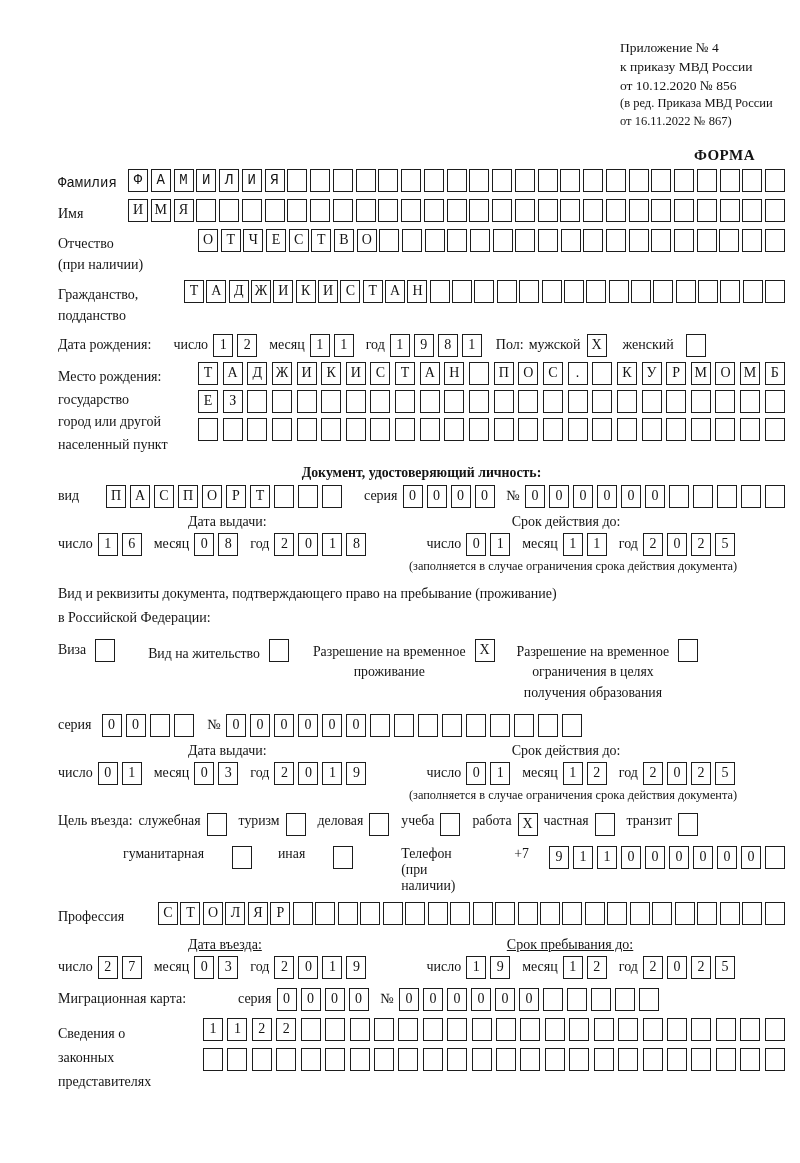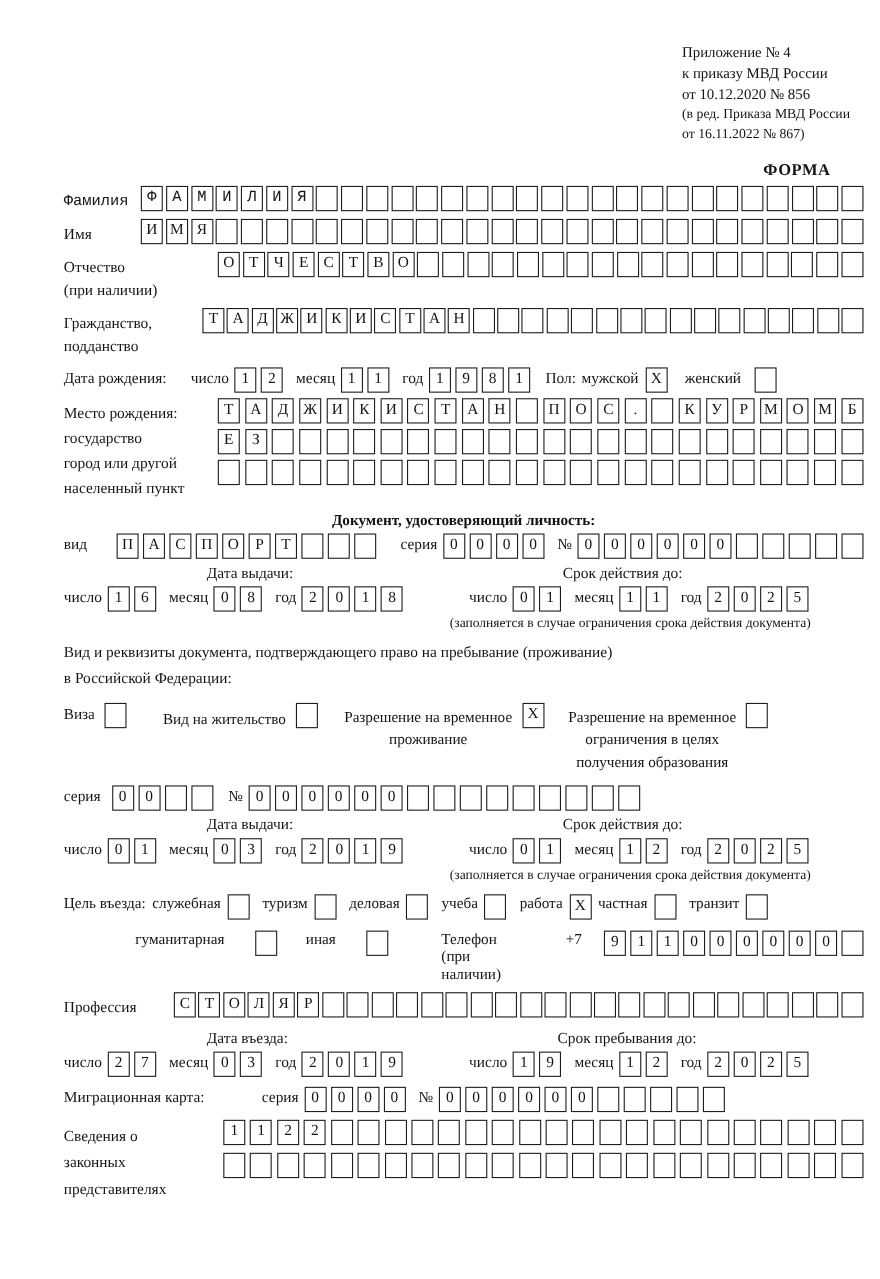--- a/index.html
+++ b/index.html
@@ -608,21 +608,21 @@
         <span class="cell"></span>
         <span class="cell"></span>
         <span class="cell"></span>
         <span class="cell"></span>
         <span class="cell"></span>
         <span class="cell"></span>
         <span class="cell"></span>
       </div>
   </div>
 
-  <div class="dates-hdr" style="margin-top:10px;">
+  <div class="dates-hdr" style="margin-top:10px;text-decoration:underline;">
     <span class="h1">Дата въезда:</span>
     <span class="h2">Срок пребывания до:</span>
   </div>
   <div class="dates-row">
     <span class="dlab first">число</span>
     <div class="cells grp">
         <span class="cell">2</span>
         <span class="cell">7</span>
       </div>
     <span class="dlab">месяц</span>

